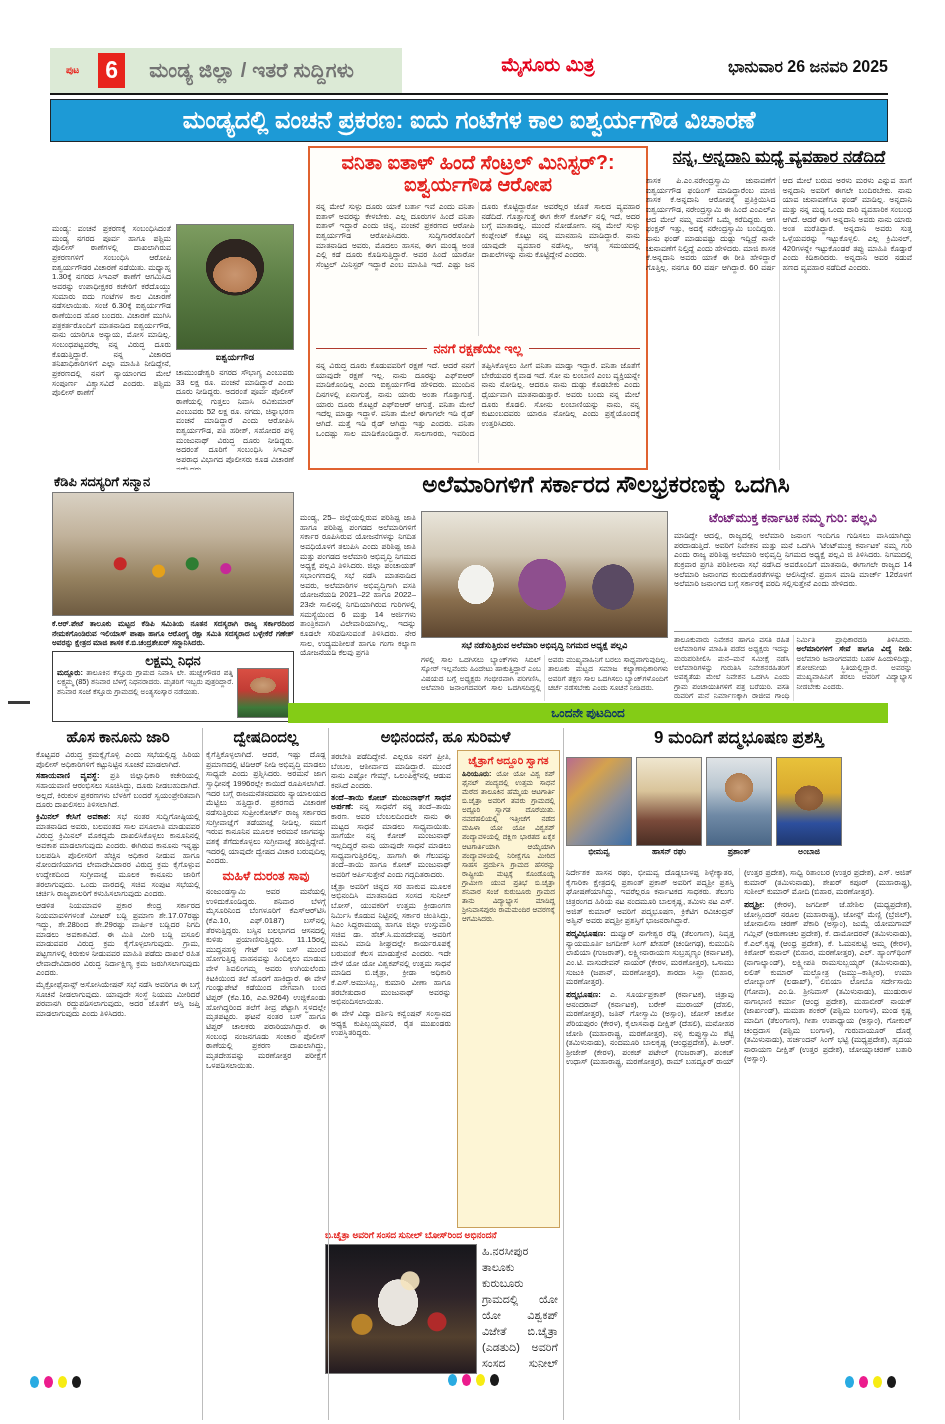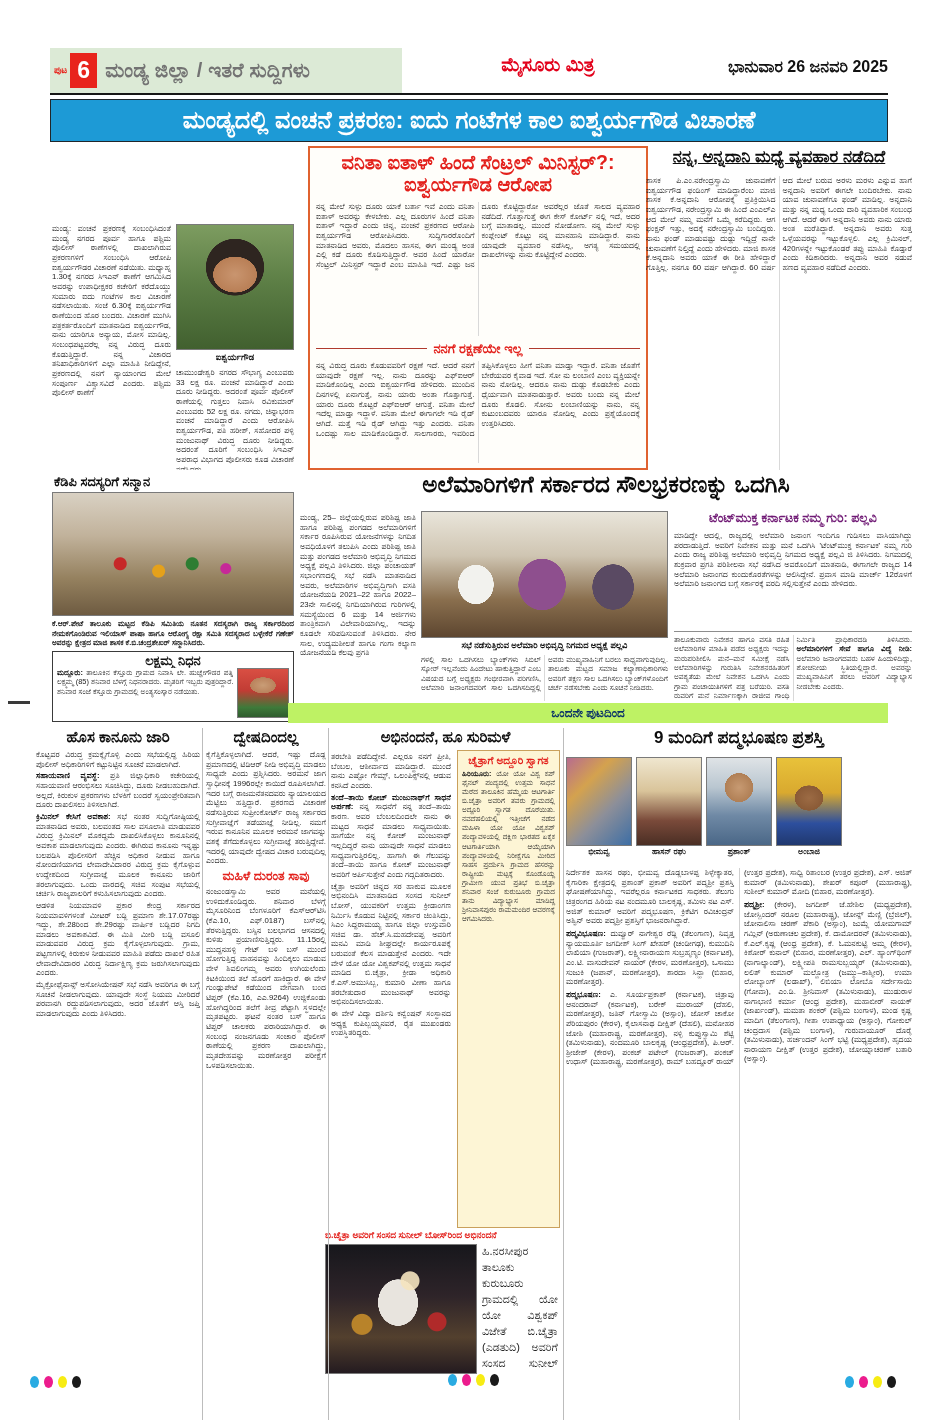--- a/index.html
+++ b/index.html
@@ -1,20 +1,20 @@
 <!DOCTYPE html>
 <html lang="kn"><head>
 <meta charset="utf-8">
 <style>
   html,body{margin:0;padding:0;background:#ffffff;}
   body{font-family:"Liberation Sans","DejaVu Sans",sans-serif;}
   #page{position:relative;width:945px;height:1424px;margin:0 auto;background:#fff;overflow:hidden;color:#1c1c1c;}
 
   
-  #header-box{position:absolute;left:50px;top:48px;width:352px;height:45px;background:#dcead6;display:flex;align-items:center;padding-left:4px;box-sizing:border-box;}
+  #header-box{position:absolute;left:50px;top:48px;width:352px;height:45px;background:#dcead6;display:flex;align-items:center;padding-left:16px;box-sizing:border-box;gap:16px;}
   #page-word{color:#e8241c;font-size:9px;font-weight:bold;margin-right:3px;}
   #page-num{background:#e8241c;color:#fff;font-size:23px;font-weight:bold;width:27px;height:35px;display:flex;align-items:center;justify-content:center;margin-right:8px;}
   #section-title{font-size:20px;font-weight:bold;color:#737373;letter-spacing:0.2px;}
   #masthead{position:absolute;left:468px;top:54px;width:160px;text-align:center;color:#e2001a;font-size:19px;font-weight:bold;}
   #edition-date{position:absolute;left:640px;top:58px;width:248px;text-align:right;font-size:16px;font-weight:bold;color:#111;}
   #header-rule{position:absolute;left:50px;top:93px;width:838px;height:2px;background:#161616;}
 
   
   #lead-bar{position:absolute;left:50px;top:99px;width:838px;height:43px;background:#1d9ad6;border:1px solid #20262b;box-sizing:border-box;color:#fff;font-size:24px;font-weight:bold;text-align:center;line-height:40px;white-space:nowrap;overflow:hidden;}
 
@@ -78,21 +78,21 @@
                radial-gradient(ellipse 14% 30% at 78% 60%,#5a4a63 0 60%,rgba(0,0,0,0) 61%),
                linear-gradient(180deg,#e9e5da 0%,#cfc5b2 35%,#8a6f4e 70%,#5d4630 100%);}
   #al-photo-cap{position:absolute;left:421px;top:640px;width:247px;text-align:center;font-size:8.3px;font-weight:bold;color:#111;}
   #al-under{position:absolute;left:421px;top:655px;width:247px;height:46px;}
   #al-subhead{position:absolute;left:674px;top:511px;width:238px;height:18px;font-size:12.5px;font-weight:bold;color:#701a75;text-align:center;overflow:hidden;white-space:nowrap;}
   #al-right{position:absolute;left:674px;top:531px;width:238px;height:97px;}
   #al-rule{position:absolute;left:674px;top:631px;width:238px;height:1px;background:#8d8d8d;}
   #al-right2{position:absolute;left:674px;top:635px;width:238px;height:66px;}
 
   
-  #band{position:absolute;left:288px;top:703px;width:600px;height:20px;background:#bef264;color:#0a3168;font-size:12px;font-weight:bold;text-align:center;line-height:20px;}
+  #band{position:absolute;left:288px;top:703px;width:600px;height:20px;background:#84cc16;color:#0a3168;font-size:12px;font-weight:bold;text-align:center;line-height:20px;}
   #stray-mark{position:absolute;left:8px;top:701px;width:22px;height:3px;background:#3a3a3a;}
 
   
   .bot-headline{font-size:15px;font-weight:bold;text-align:center;color:#0d0d0d;height:20px;overflow:hidden;white-space:nowrap;}
   .red-subhead{font-size:12.5px;font-weight:bold;color:#e3201b;text-align:center;margin:3px 0;}
   #law-col{position:absolute;left:36px;top:728px;width:164px;height:692px;overflow:hidden;}
   #dv-col{position:absolute;left:206px;top:728px;width:120px;height:692px;overflow:hidden;}
   #cg-headline{position:absolute;left:331px;top:728px;width:229px;}
   #cg-col{position:absolute;left:331px;top:750px;width:120px;height:478px;overflow:hidden;}
   .divider{position:absolute;width:1px;background:#bcbcbc;}

